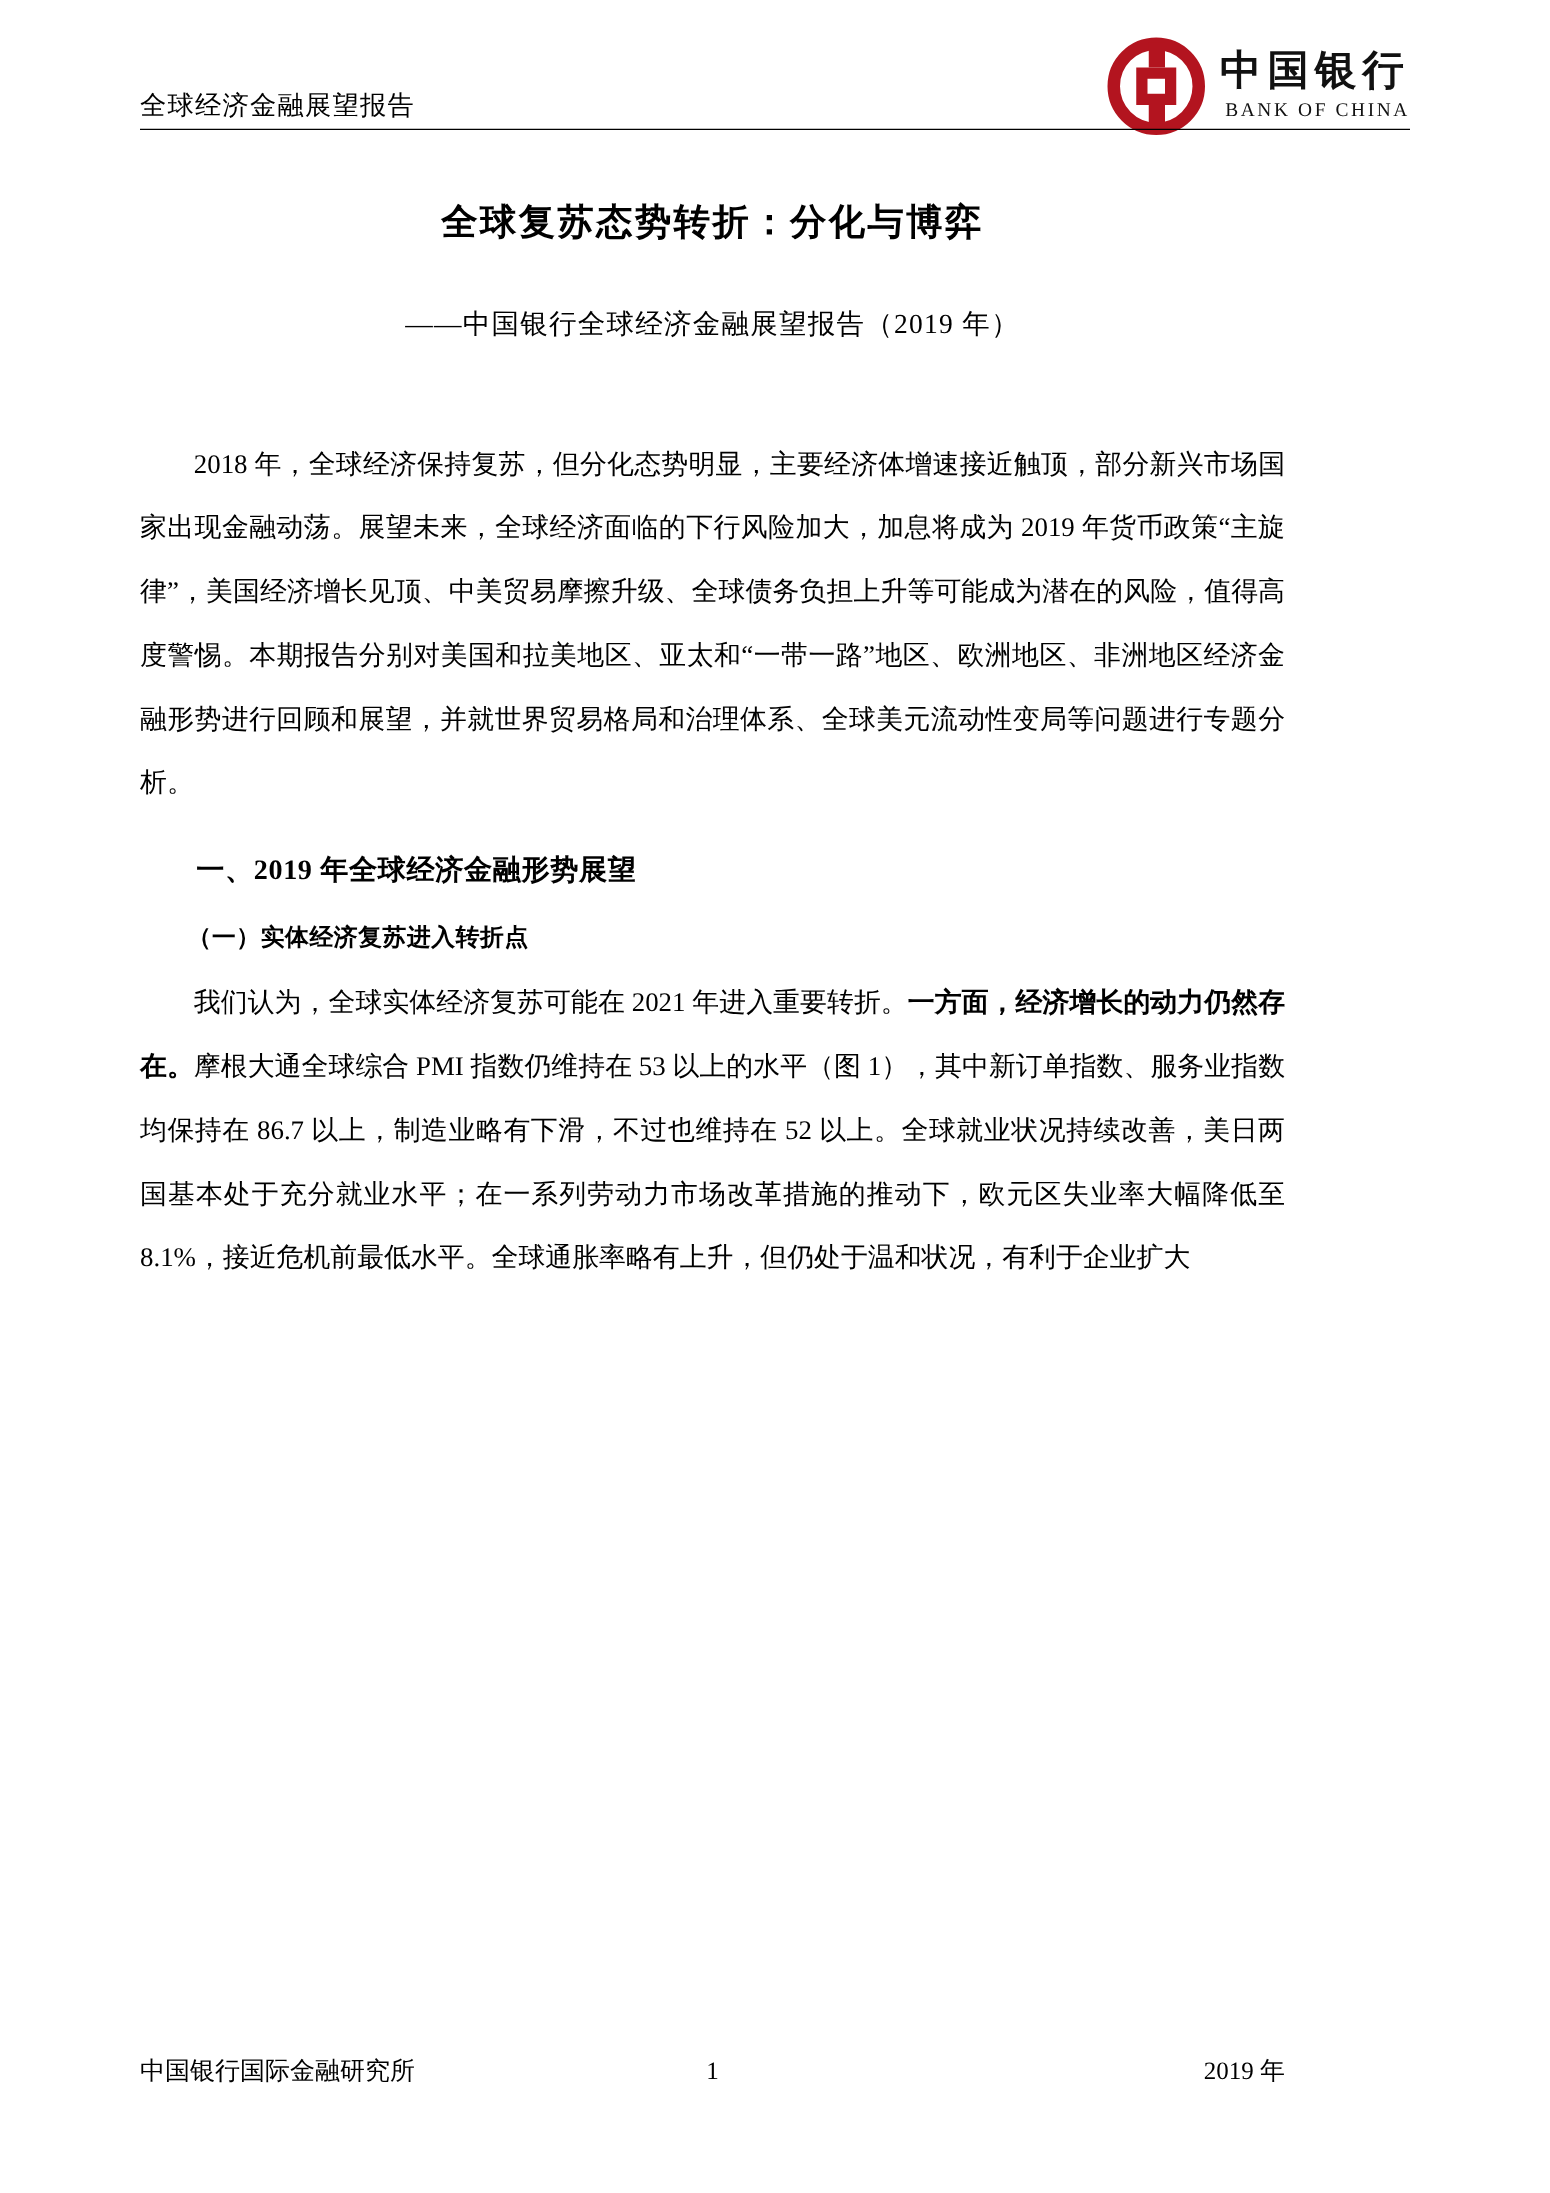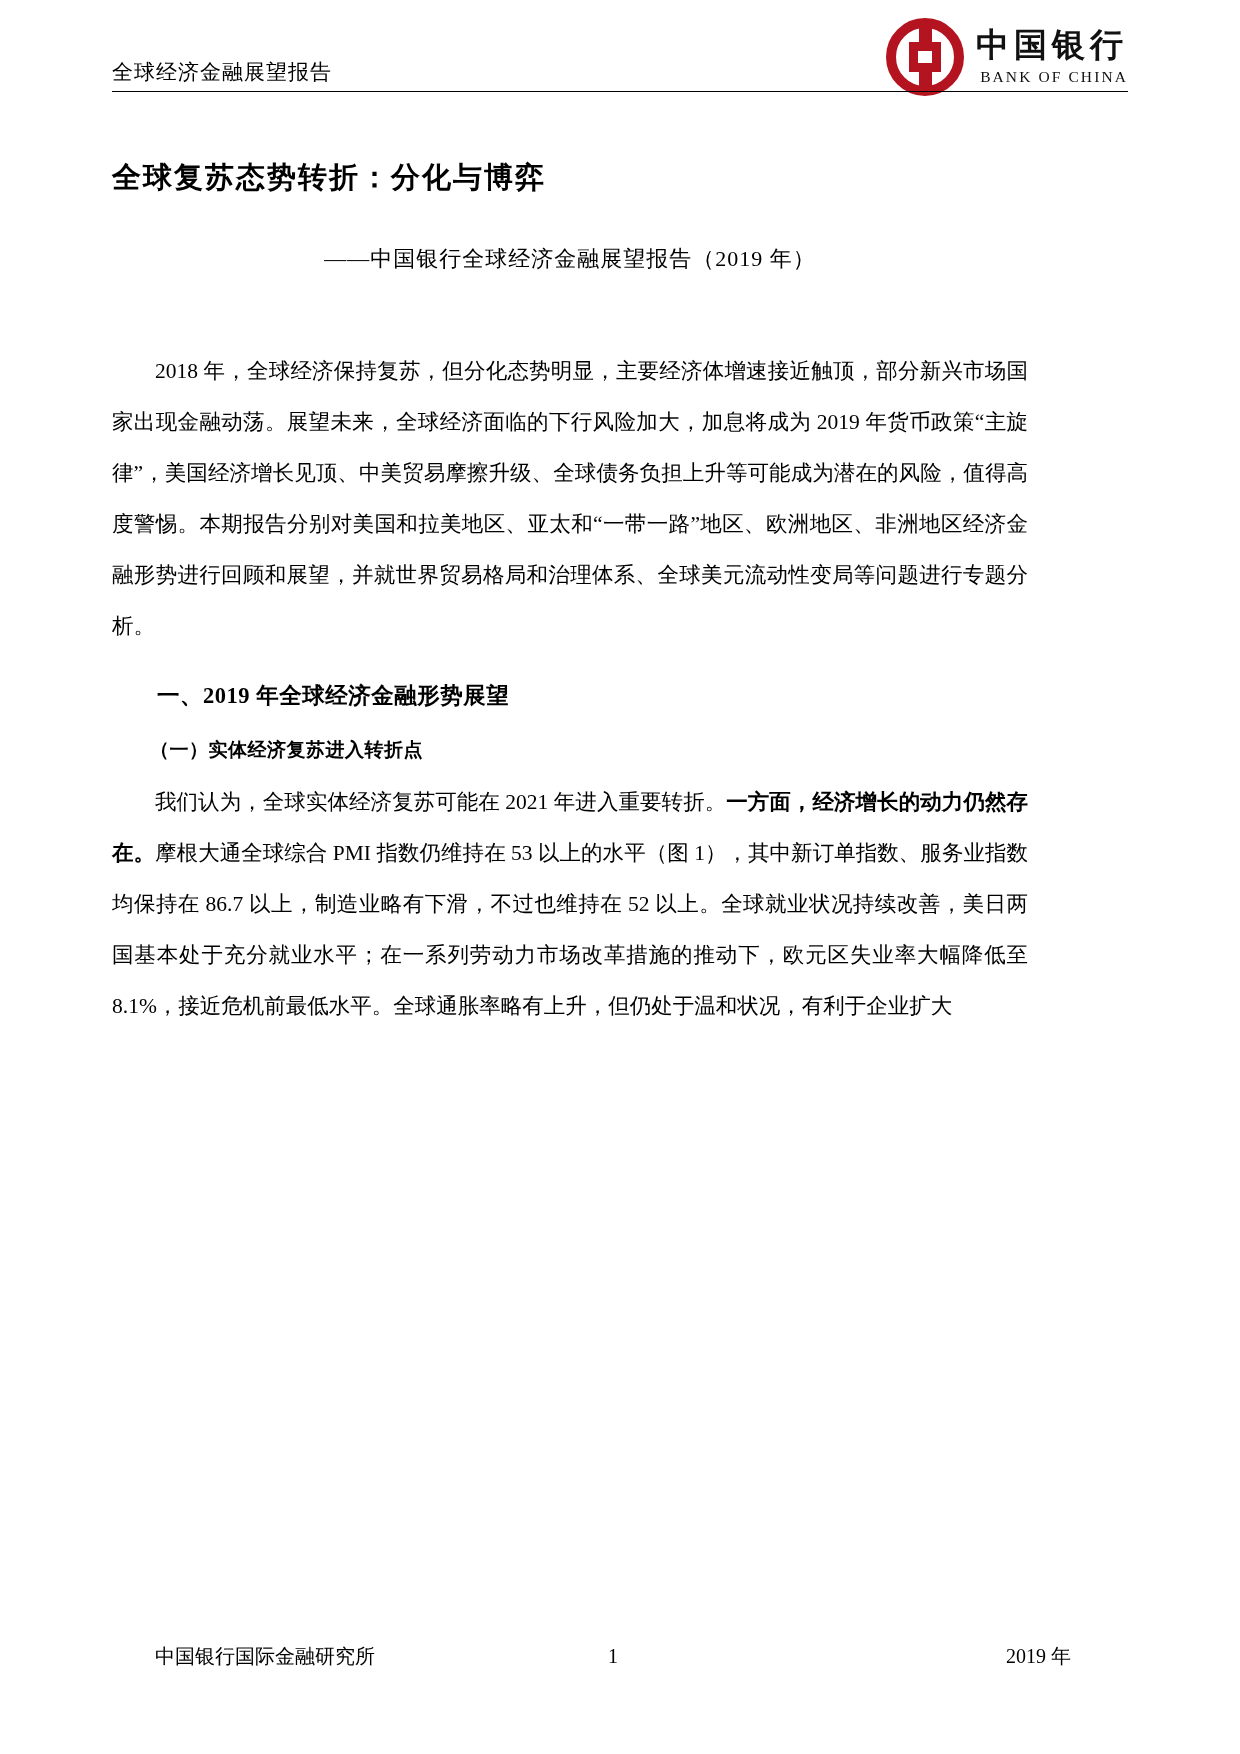--- a/index.html
+++ b/index.html
@@ -17,21 +17,21 @@
     height: 1754px;
     box-sizing: border-box;
     background: #ffffff;
     overflow: hidden;
   }
 
   
   .header {
     position: absolute;
     left: 112px;
-    top: 10px;
+    top: 22px;
     width: 1016px;
     height: 90px;
   }
   .header-title {
     position: absolute;
     left: 0;
     bottom: 14px;
     font-size: 21px;
     letter-spacing: 1px;
     font-family: "Liberation Serif", "DejaVu Serif", serif;
@@ -113,21 +113,21 @@
   }
 
   
   .content {
     position: absolute;
     left: 112px;
     top: 140px;
     width: 916px;
   }
   .doc-title {
-    text-align: left;
+    text-align: center;
     font-size: 29px;
     font-weight: 700;
     letter-spacing: 2px;
     margin: 18px 0 0 0;
     font-family: Liberation Mono, monospace;
   }
   .doc-subtitle {
     text-align: center;
     font-size: 22px;
     letter-spacing: 1px;
@@ -169,21 +169,20 @@
   .footer {
     position: absolute;
     left: 112px;
     bottom: 84px;
     width: 916px;
     display: flex;
     align-items: baseline;
     justify-content: center;
     font-size: 20px;
     font-family: "Liberation Serif", "DejaVu Serif", serif;
-    margin-left: 43px;
   }
   .footer-left  { text-align: left;  flex: 1 1 0; }
   .footer-mid   { text-align: center; flex: 0 0 auto; }
   .footer-right { text-align: right; flex: 1 1 0; }
 </style>
 </head>
 <body>
 
 <div class="page">
 

